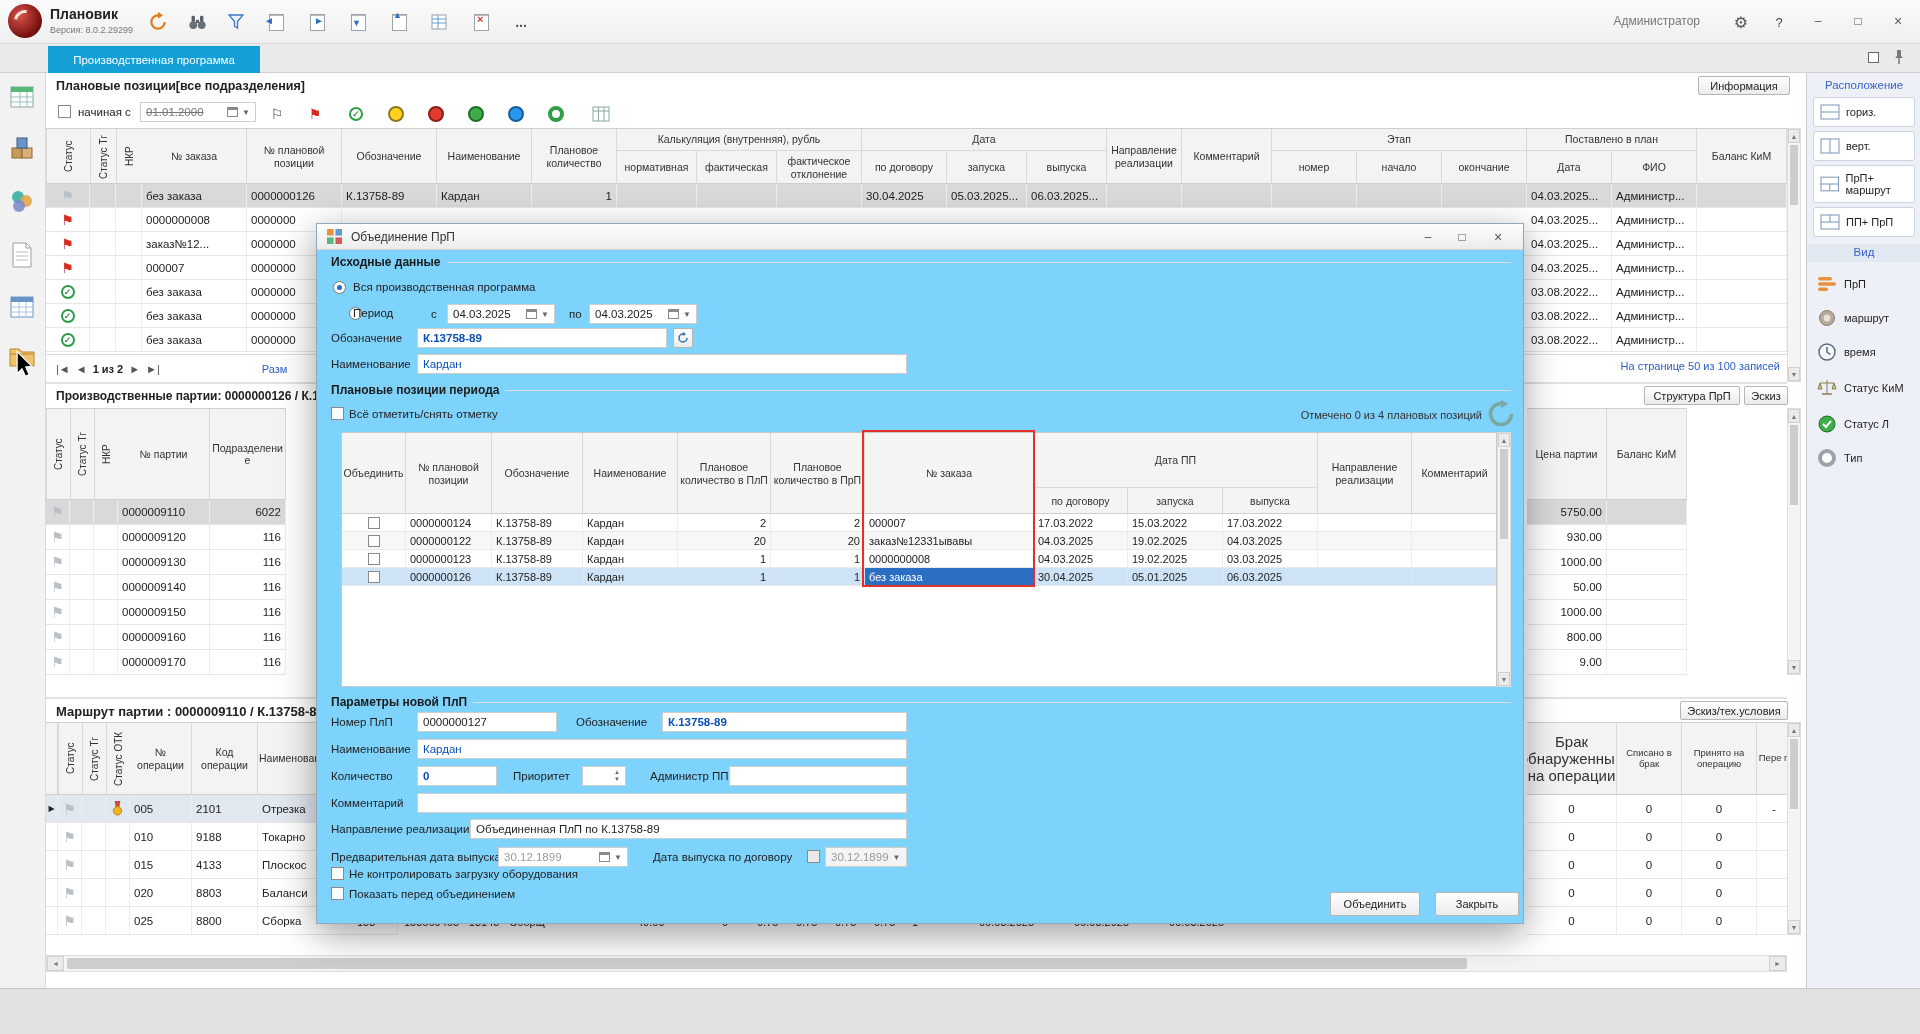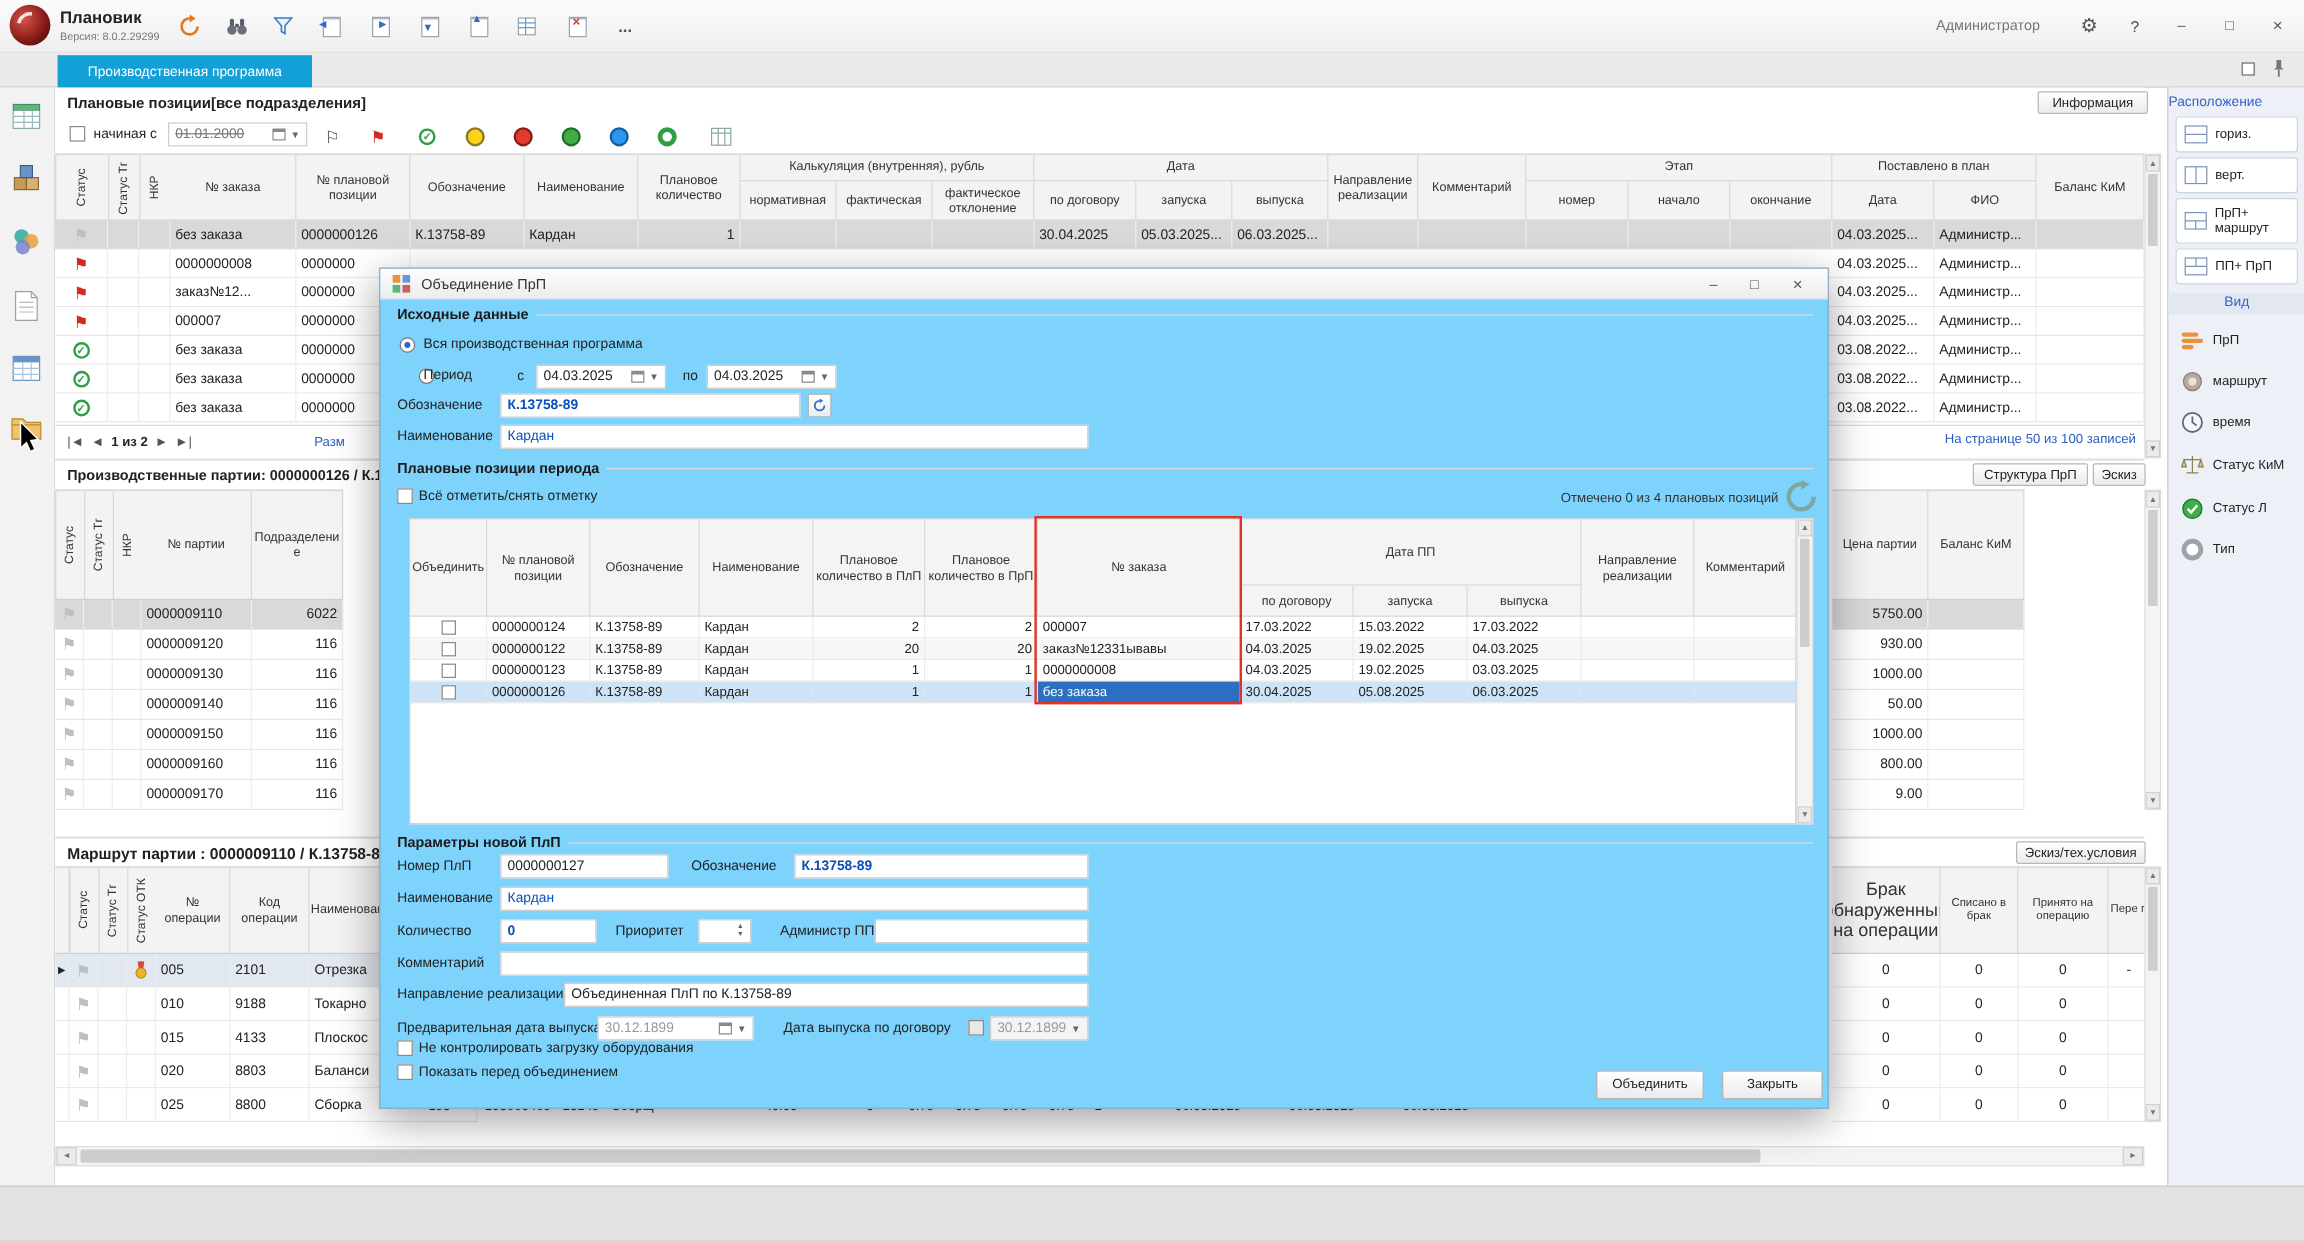--- a/index.html
+++ b/index.html
@@ -631,21 +631,21 @@
     <div style="margin:2px;height:80px;background:#cdcdcd"></div>
     <div class="abs sarr" style="left:0;bottom:0;width:12px;height:14px">▼</div>
   </div>
   <div class="abs strack" style="left:1787px;top:722px;width:14px;height:213px">
     <div class="sarr" style="height:14px">▲</div>
     <div style="margin:2px;height:70px;background:#cdcdcd"></div>
     <div class="abs sarr" style="left:0;bottom:0;width:12px;height:14px">▼</div>
   </div>
 
   <div class="abs" style="left:1806px;top:73px;width:114px;height:915px;background:#edf1f7;border-left:1px solid #c9ced6">
-    <div class="abs" style="left:0;top:6px;width:114px;text-align:left;color:#3a62c8;font-size:11.5px">Расположение</div>
+    <div class="abs" style="left:0;top:6px;width:114px;text-align:center;color:#3a62c8;font-size:11.5px">Расположение</div>
     <div class="abs panelbtn" style="left:6px;top:24px;width:102px;height:30px">
       <svg width="20" height="16" viewBox="0 0 20 16">
           <rect x="1" y="1" width="18" height="14" fill="#fff" stroke="#7a93b8"></rect>
           <path d="M1 8h18" stroke="#7a93b8"></path>
         </svg>
       <span>гориз.</span>
     </div>
     <div class="abs panelbtn" style="left:6px;top:58px;width:102px;height:30px">
       <svg width="20" height="16" viewBox="0 0 20 16">
           <rect x="1" y="1" width="18" height="14" fill="#fff" stroke="#7a93b8"></rect>
@@ -849,21 +849,21 @@
         <div class="tc ctr">
             <span class="chk" style="width:12px;height:12px"></span>
           </div>
         <div class="tc">0000000126</div>
         <div class="tc">К.13758-89</div>
         <div class="tc">Кардан</div>
         <div class="tc num">1</div>
         <div class="tc num">1</div>
         <div class="tc selcell">без заказа</div>
         <div class="tc">30.04.2025</div>
-        <div class="tc">05.08.2025</div>
+        <div class="tc">05.01.2025</div>
         <div class="tc">06.03.2025</div>
         <div class="tc"></div>
           <div class="tc"></div>
       </div>
     </div>
     <div class="abs strack" style="left:1180px;top:208px;width:14px;height:255px">
       <div class="sarr" style="height:14px">▲</div>
       <div style="margin:2px;height:90px;background:#cdcdcd"></div>
       <div class="abs sarr" style="left:0;bottom:0;width:12px;height:14px">▼</div>
     </div>

